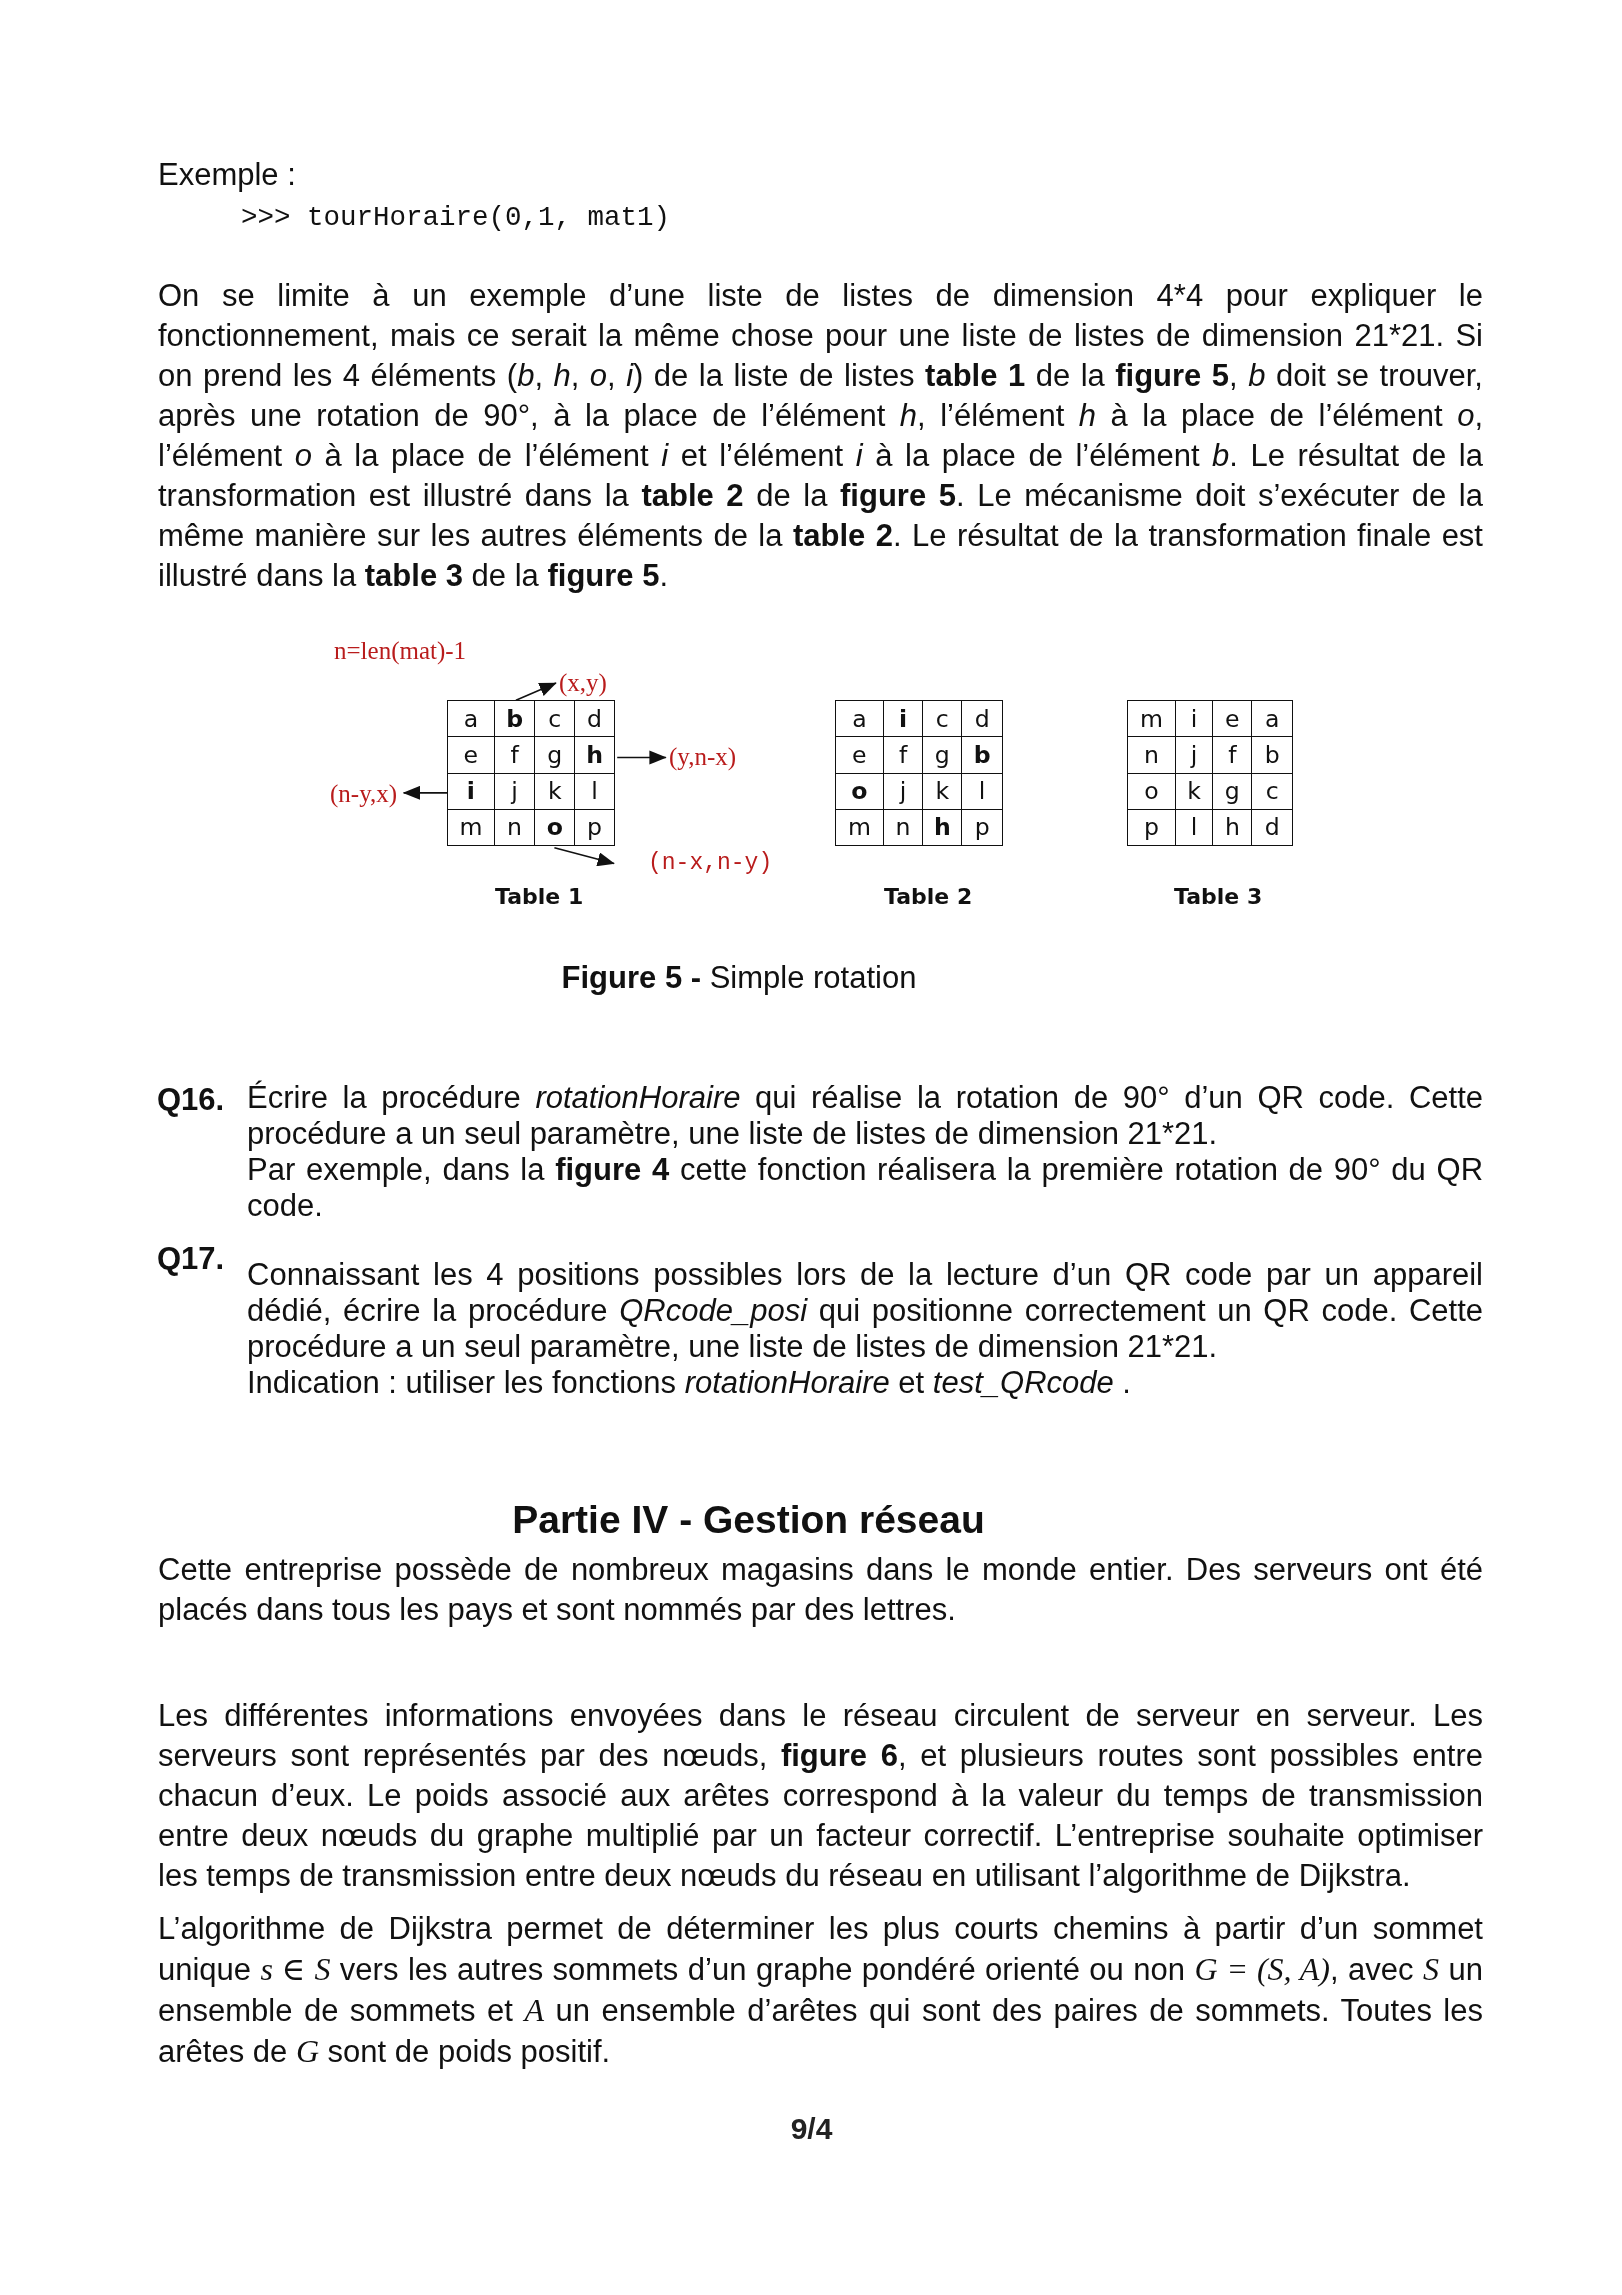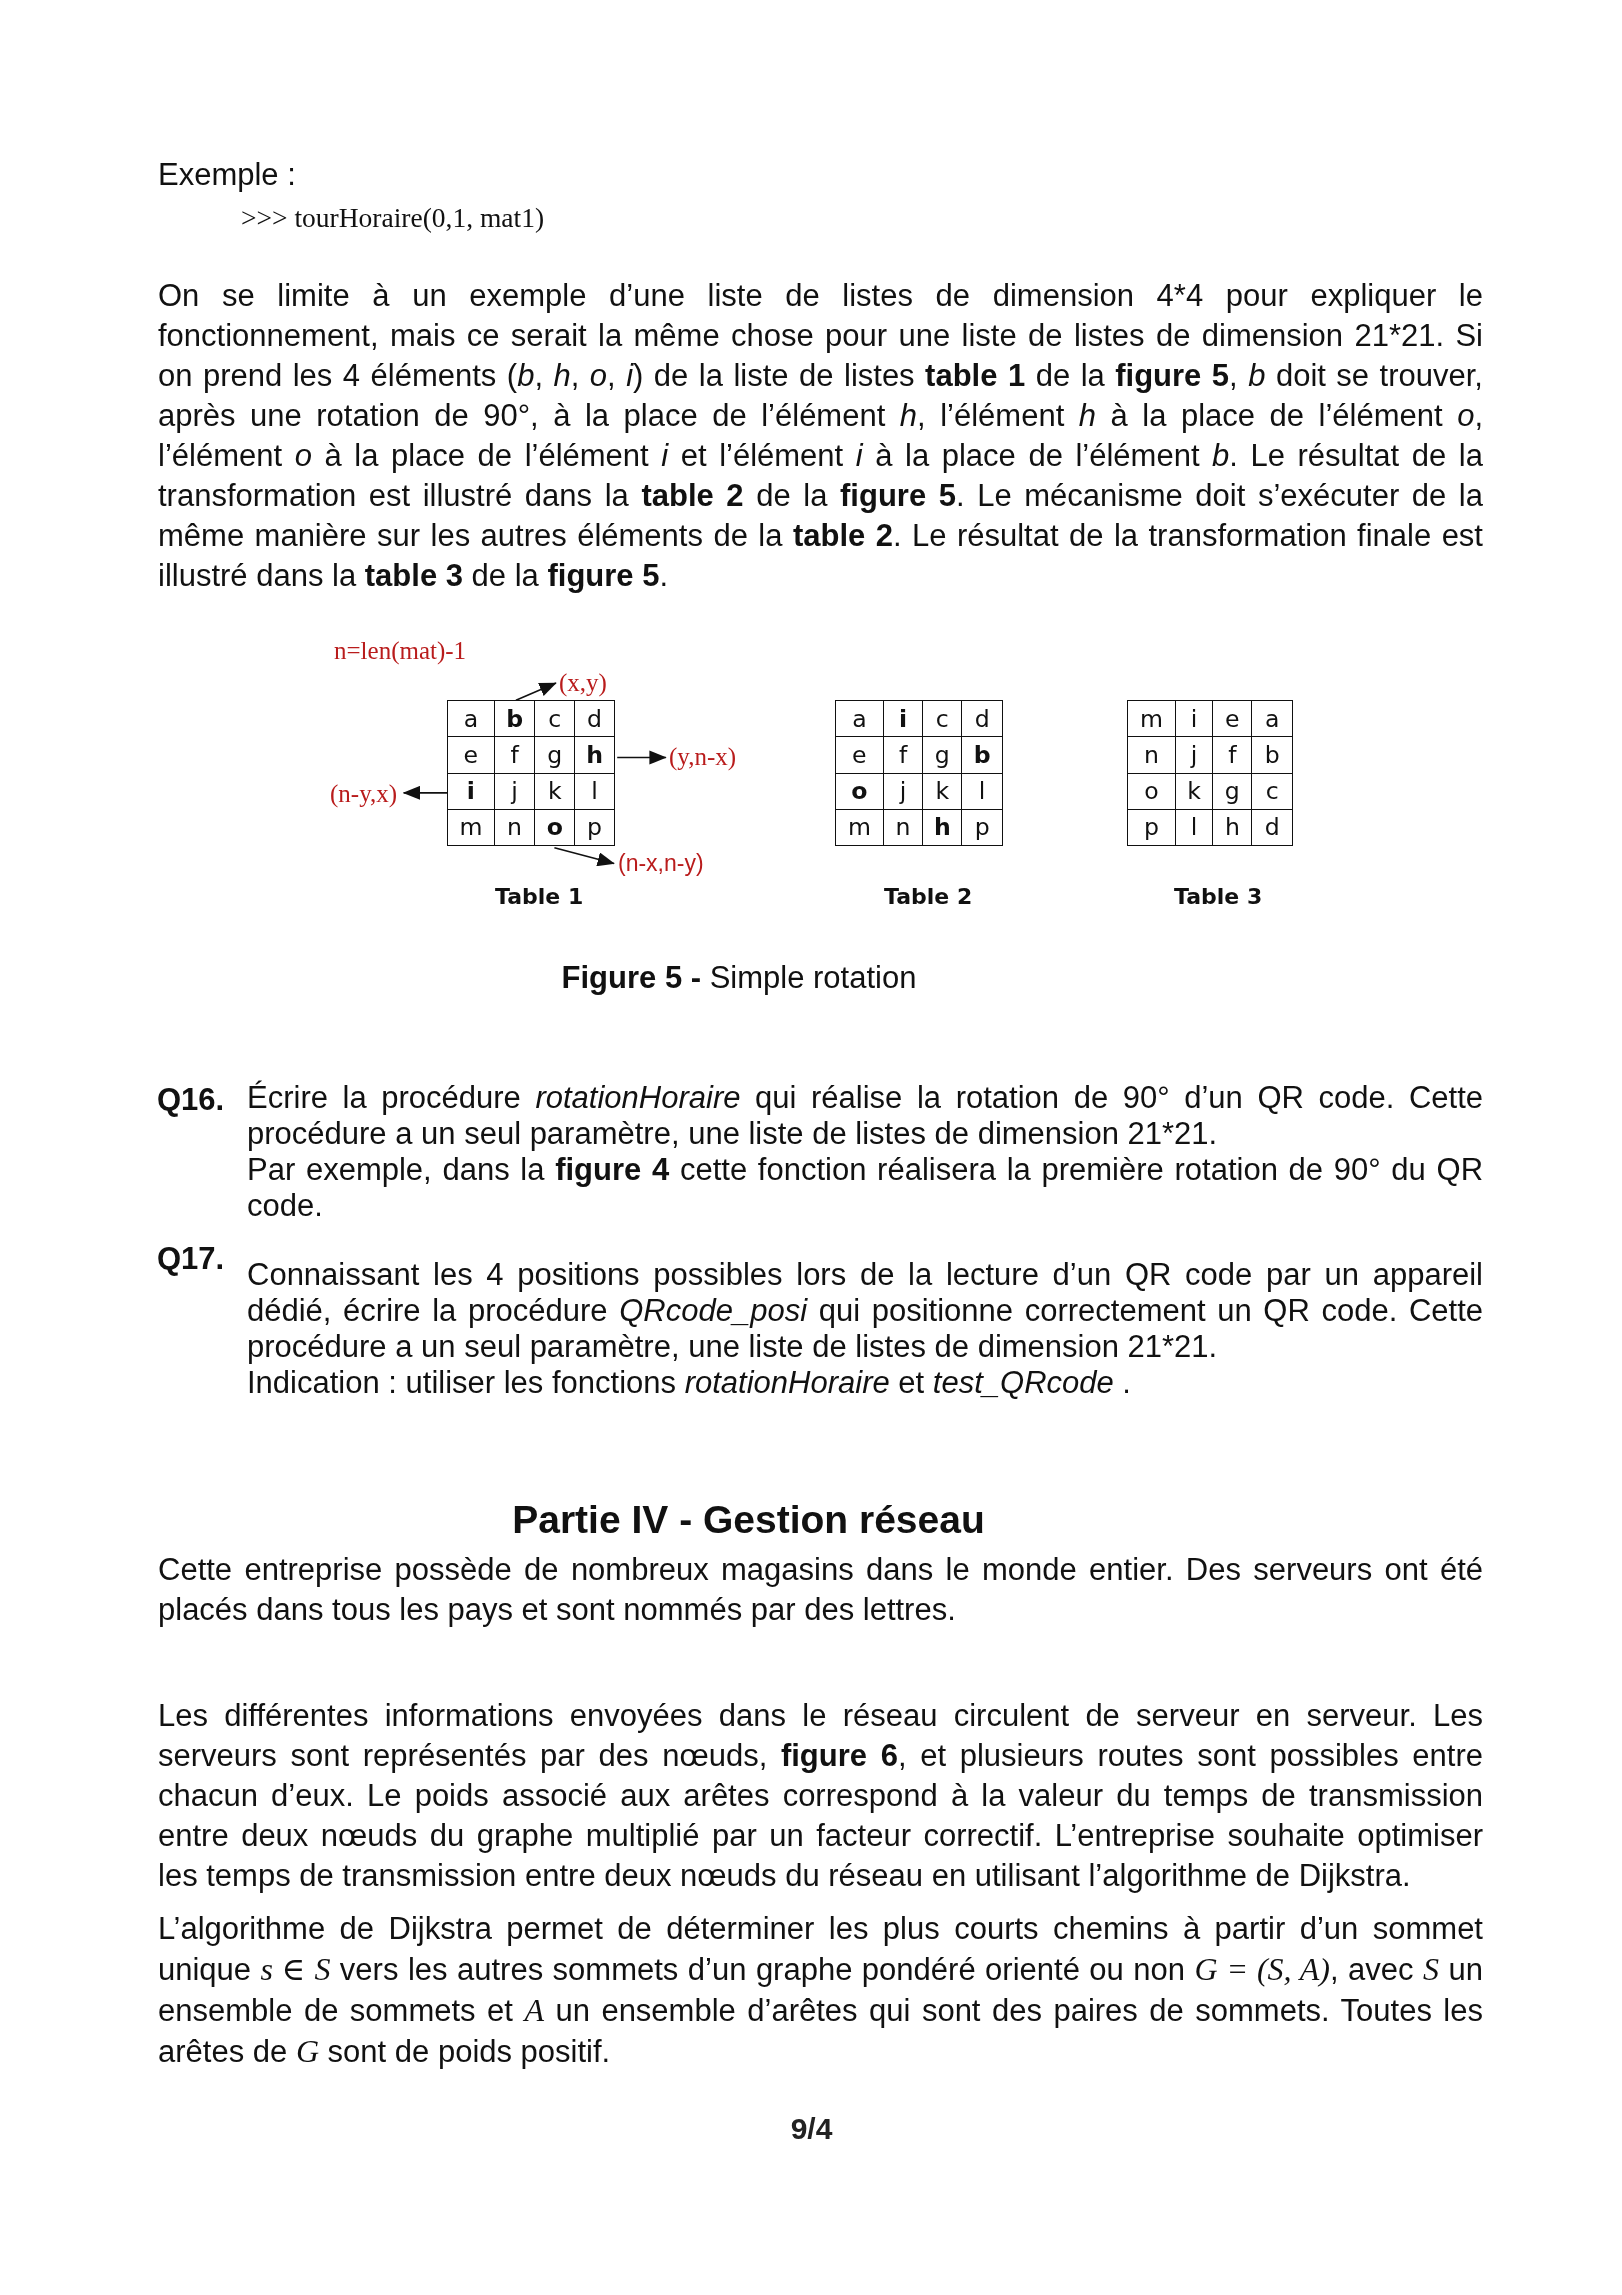--- a/index.html
+++ b/index.html
@@ -4,31 +4,31 @@
 <style>
   html, body { margin: 0; padding: 0; background: #ffffff; }
   body { width: 1623px; height: 2295px; position: relative; overflow: hidden;
          font-family: "Liberation Sans", "DejaVu Sans", sans-serif; color: #111111; }
   .abs { position: absolute; }
   .txt { font-size: 31px; line-height: 40px; }
   .para { position: absolute; left: 158px; width: 1325px; font-size: 31px; line-height: 40px;
           text-align: justify; text-align-last: left; }
   b, .b { font-weight: bold; }
   i, .i { font-style: italic; }
-  .mono { font-family: Liberation Serif, serif; font-size: 27.5px; }
+  .mono { font-family: Liberation Mono, monospace; font-size: 27.5px; }
   .math { font-family: "Liberation Serif", "DejaVu Serif", serif; font-style: italic; font-size: 32px; }
   .center { text-align: center; }
 
   
   .grid { position: absolute; border-collapse: collapse; }
   .grid td { border: 1.6px solid #111; text-align: center; vertical-align: middle; padding: 0;
              font-family: "DejaVu Sans", sans-serif; font-size: 23.6px; color: #111; }
   .grid td.bold { font-weight: bold; }
   .figlbl { position: absolute; font-family: "Liberation Serif", "DejaVu Serif", serif; font-size: 25px; color: #b91c1c; white-space: nowrap; }
-  .figlbl.sans { font-family: Liberation Sans, sans-serif; font-size: 23px; }
+  .figlbl.sans { font-family: Liberation Mono, monospace; font-size: 23px; margin-left: 30px; }
   .tablecap { position: absolute; font-family: "DejaVu Sans", sans-serif; font-weight: bold; font-size: 22px; color: #111; white-space: nowrap; }
 
   .q-label { position: absolute; left: 157px; font-weight: bold; font-size: 31px; line-height: 40px; }
   .q-body { position: absolute; left: 247px; width: 1236px; font-size: 31px; line-height: 36px;
             text-align: justify; text-align-last: left; }
   .heading { position: absolute; left: 0; width: 1497px; text-align: center; font-weight: bold; font-size: 39px; }
   .pagenum { position: absolute; left: 0; width: 1623px; text-align: center; font-weight: bold; font-size: 30px; color: #222; }
 </style>
 </head>
 <body>

